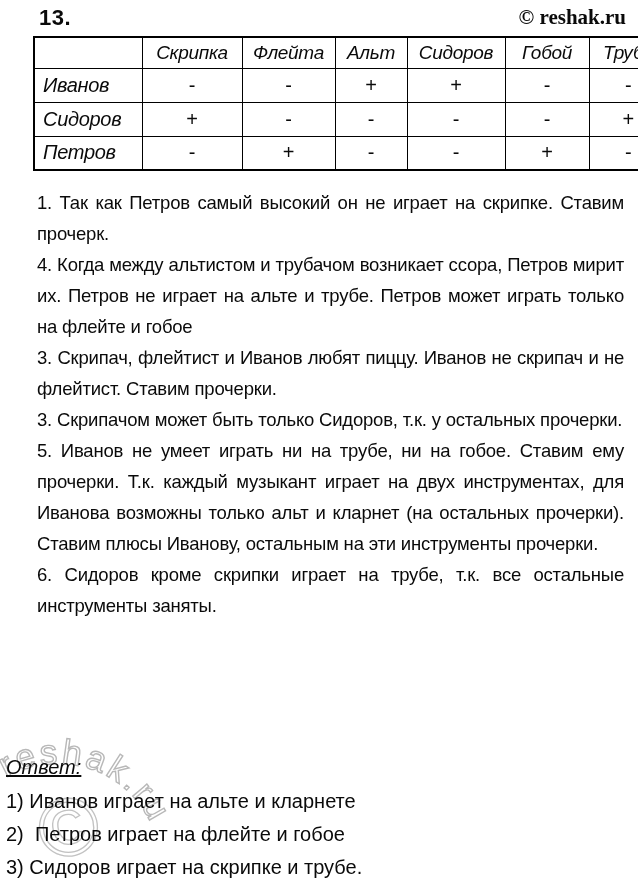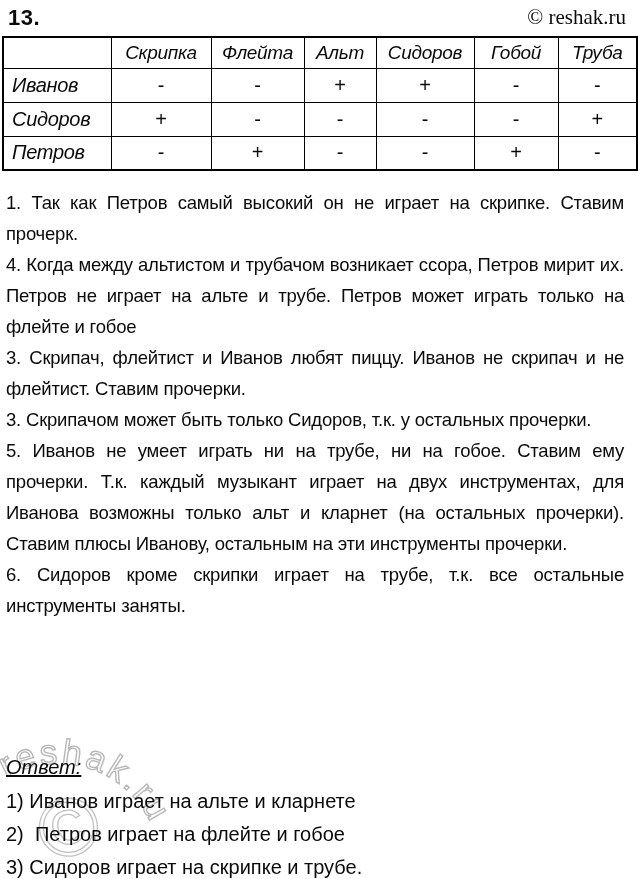--- a/index.html
+++ b/index.html
@@ -4,29 +4,29 @@
 <style>
   * { box-sizing: border-box; margin: 0; padding: 0; }
   html, body { background: #ffffff; }
   body {
     width: 638px; height: 879px;
     font-family: "Liberation Sans", sans-serif;
     color: #0a0a0a;
     overflow: hidden;
     position: relative;
   }
-  .page { position: relative; width: 634px; height: 879px; }
+  .page { position: relative; width: 634px; height: 879px; padding-left: 31px; }
 
   
   .topbar {
     display: flex; justify-content: space-between; align-items: flex-start;
     padding: 5px 8px 0 8px; height: 31px;
   }
   .problem-number { font-weight: bold; font-size: 22px; letter-spacing: 0.5px; }
-  .copyright { font-family: "Liberation Serif", serif; font-size: 21px; }
+  .copyright { font-family: "Liberation Serif", serif; font-size: 21px; font-weight: bold; }
 
   
   table.logic {
     border-collapse: collapse;
     width: 634px;
     margin: 5px 2px 0 2px;
     table-layout: fixed;
   }
   table.logic { border: 2px solid #000; }
   table.logic th, table.logic td { border: 1.5px solid #000; background: #fff; }

